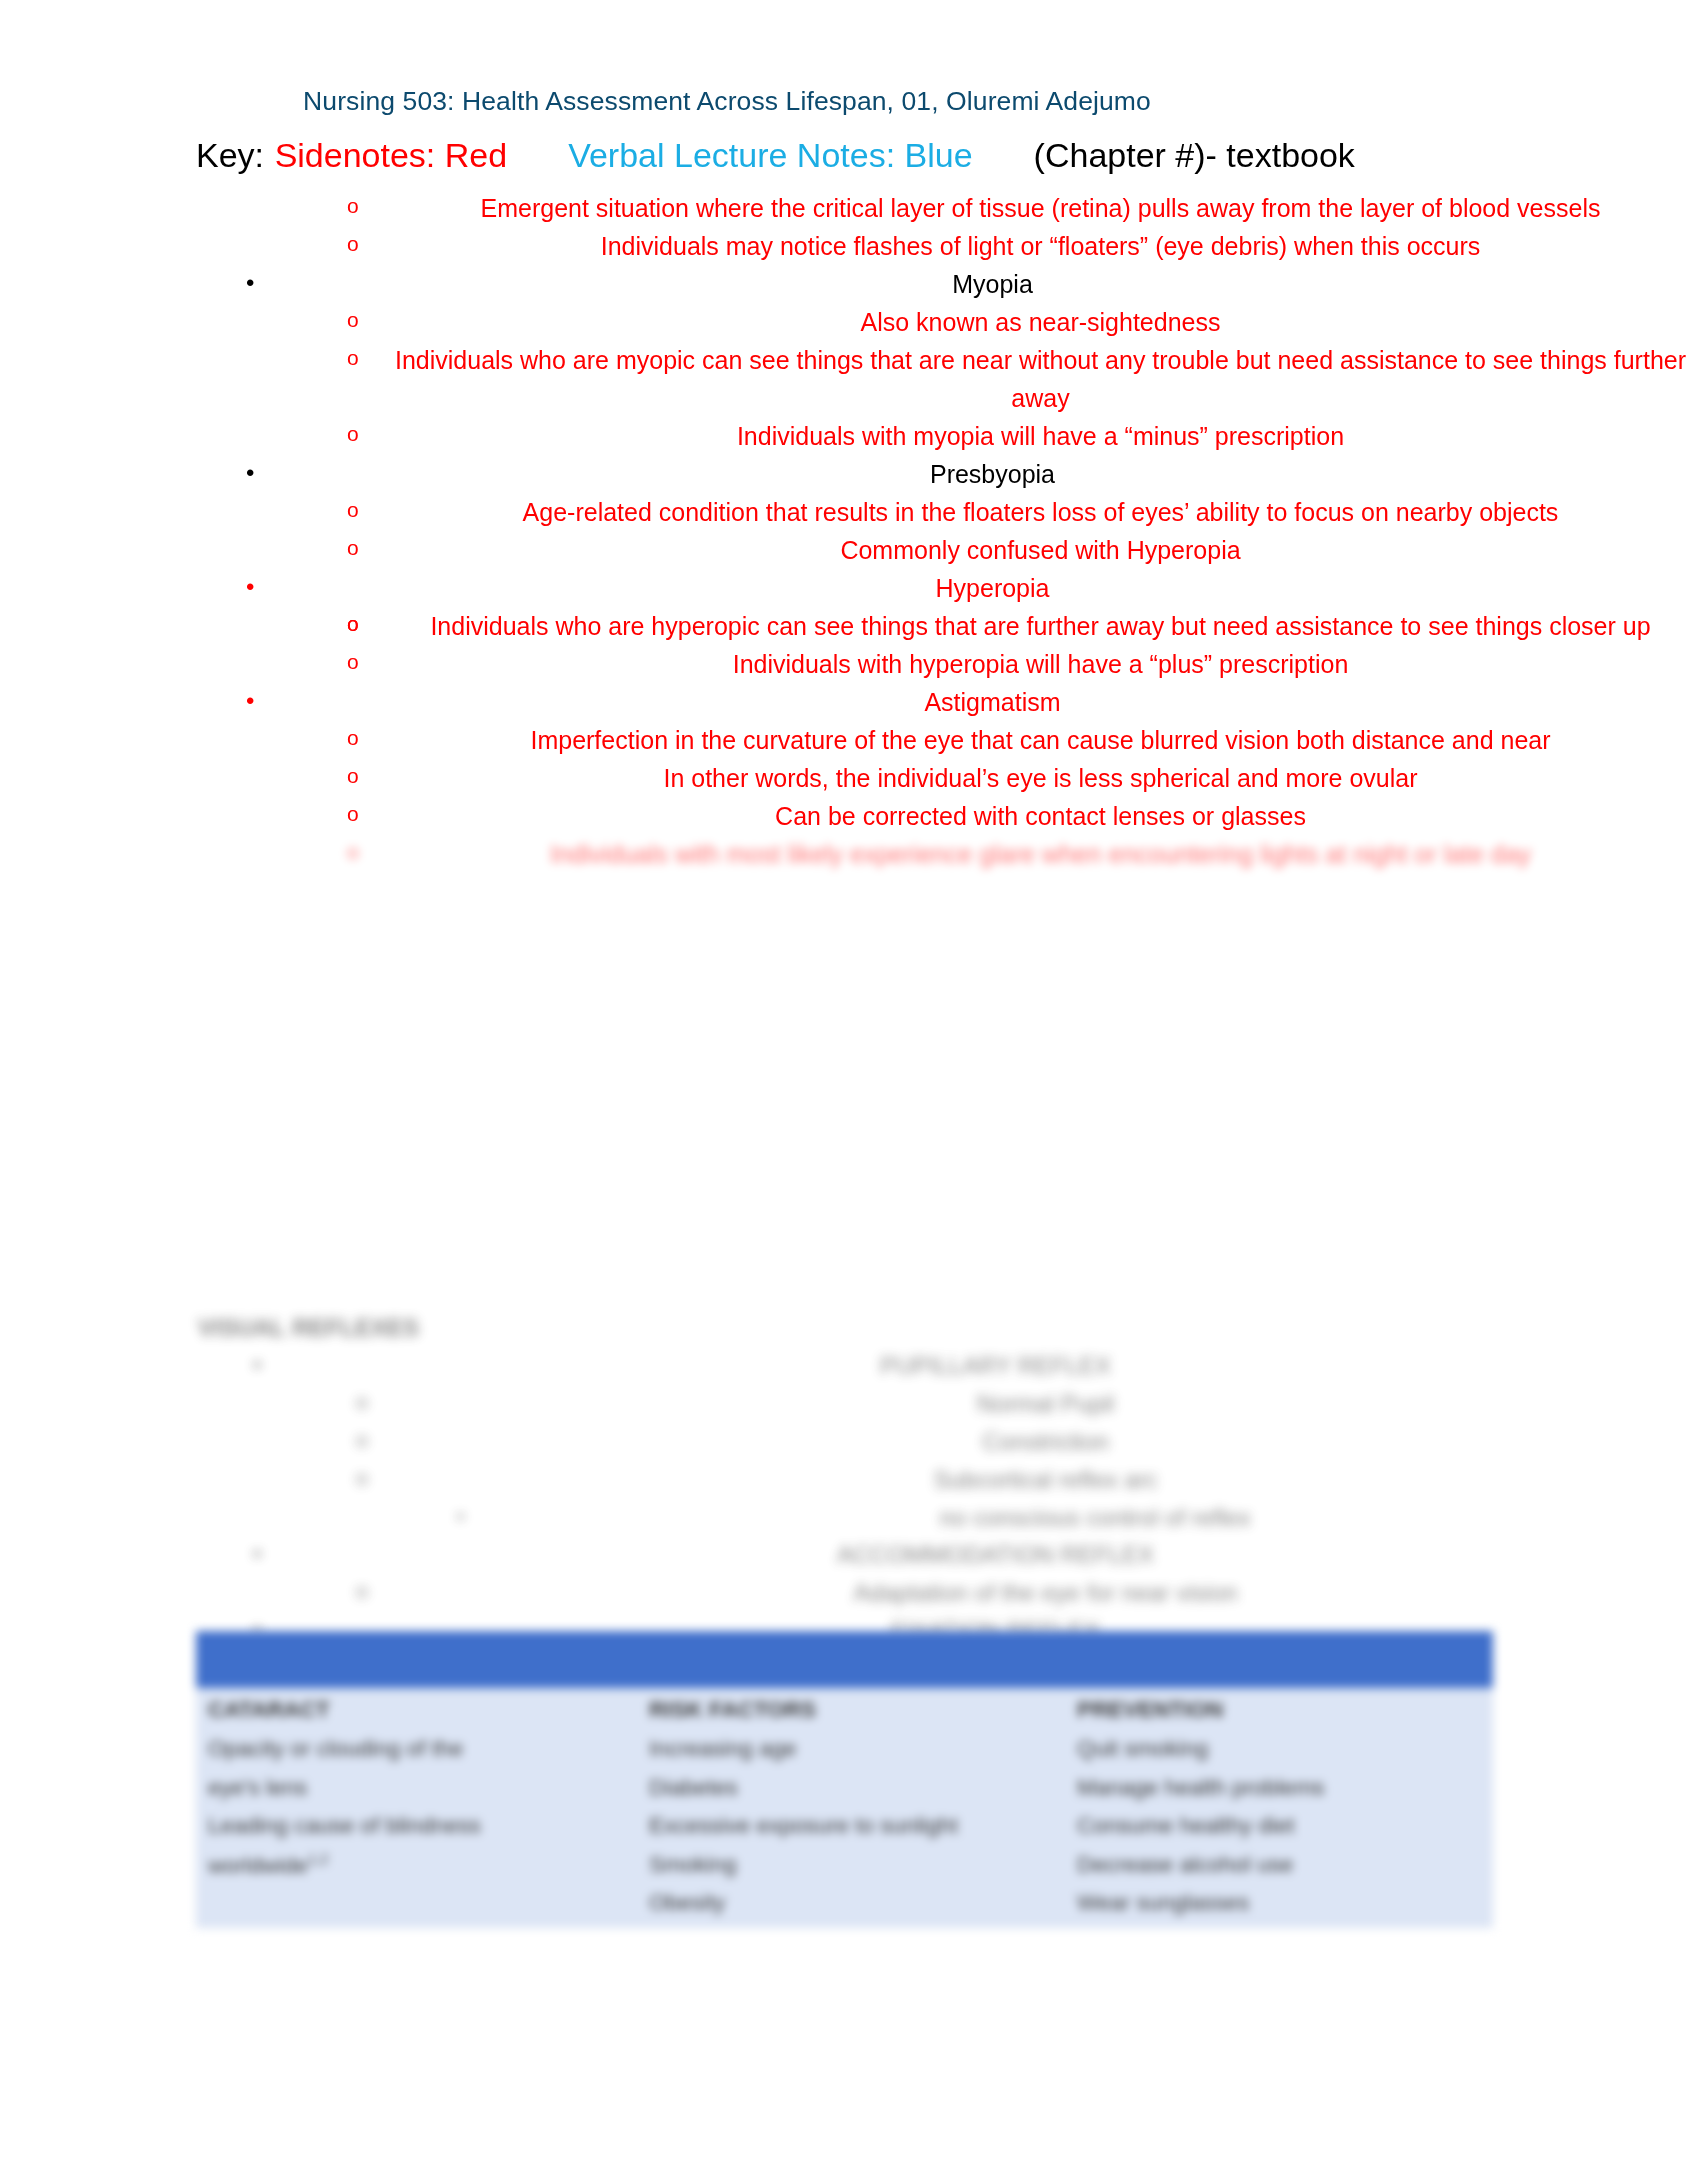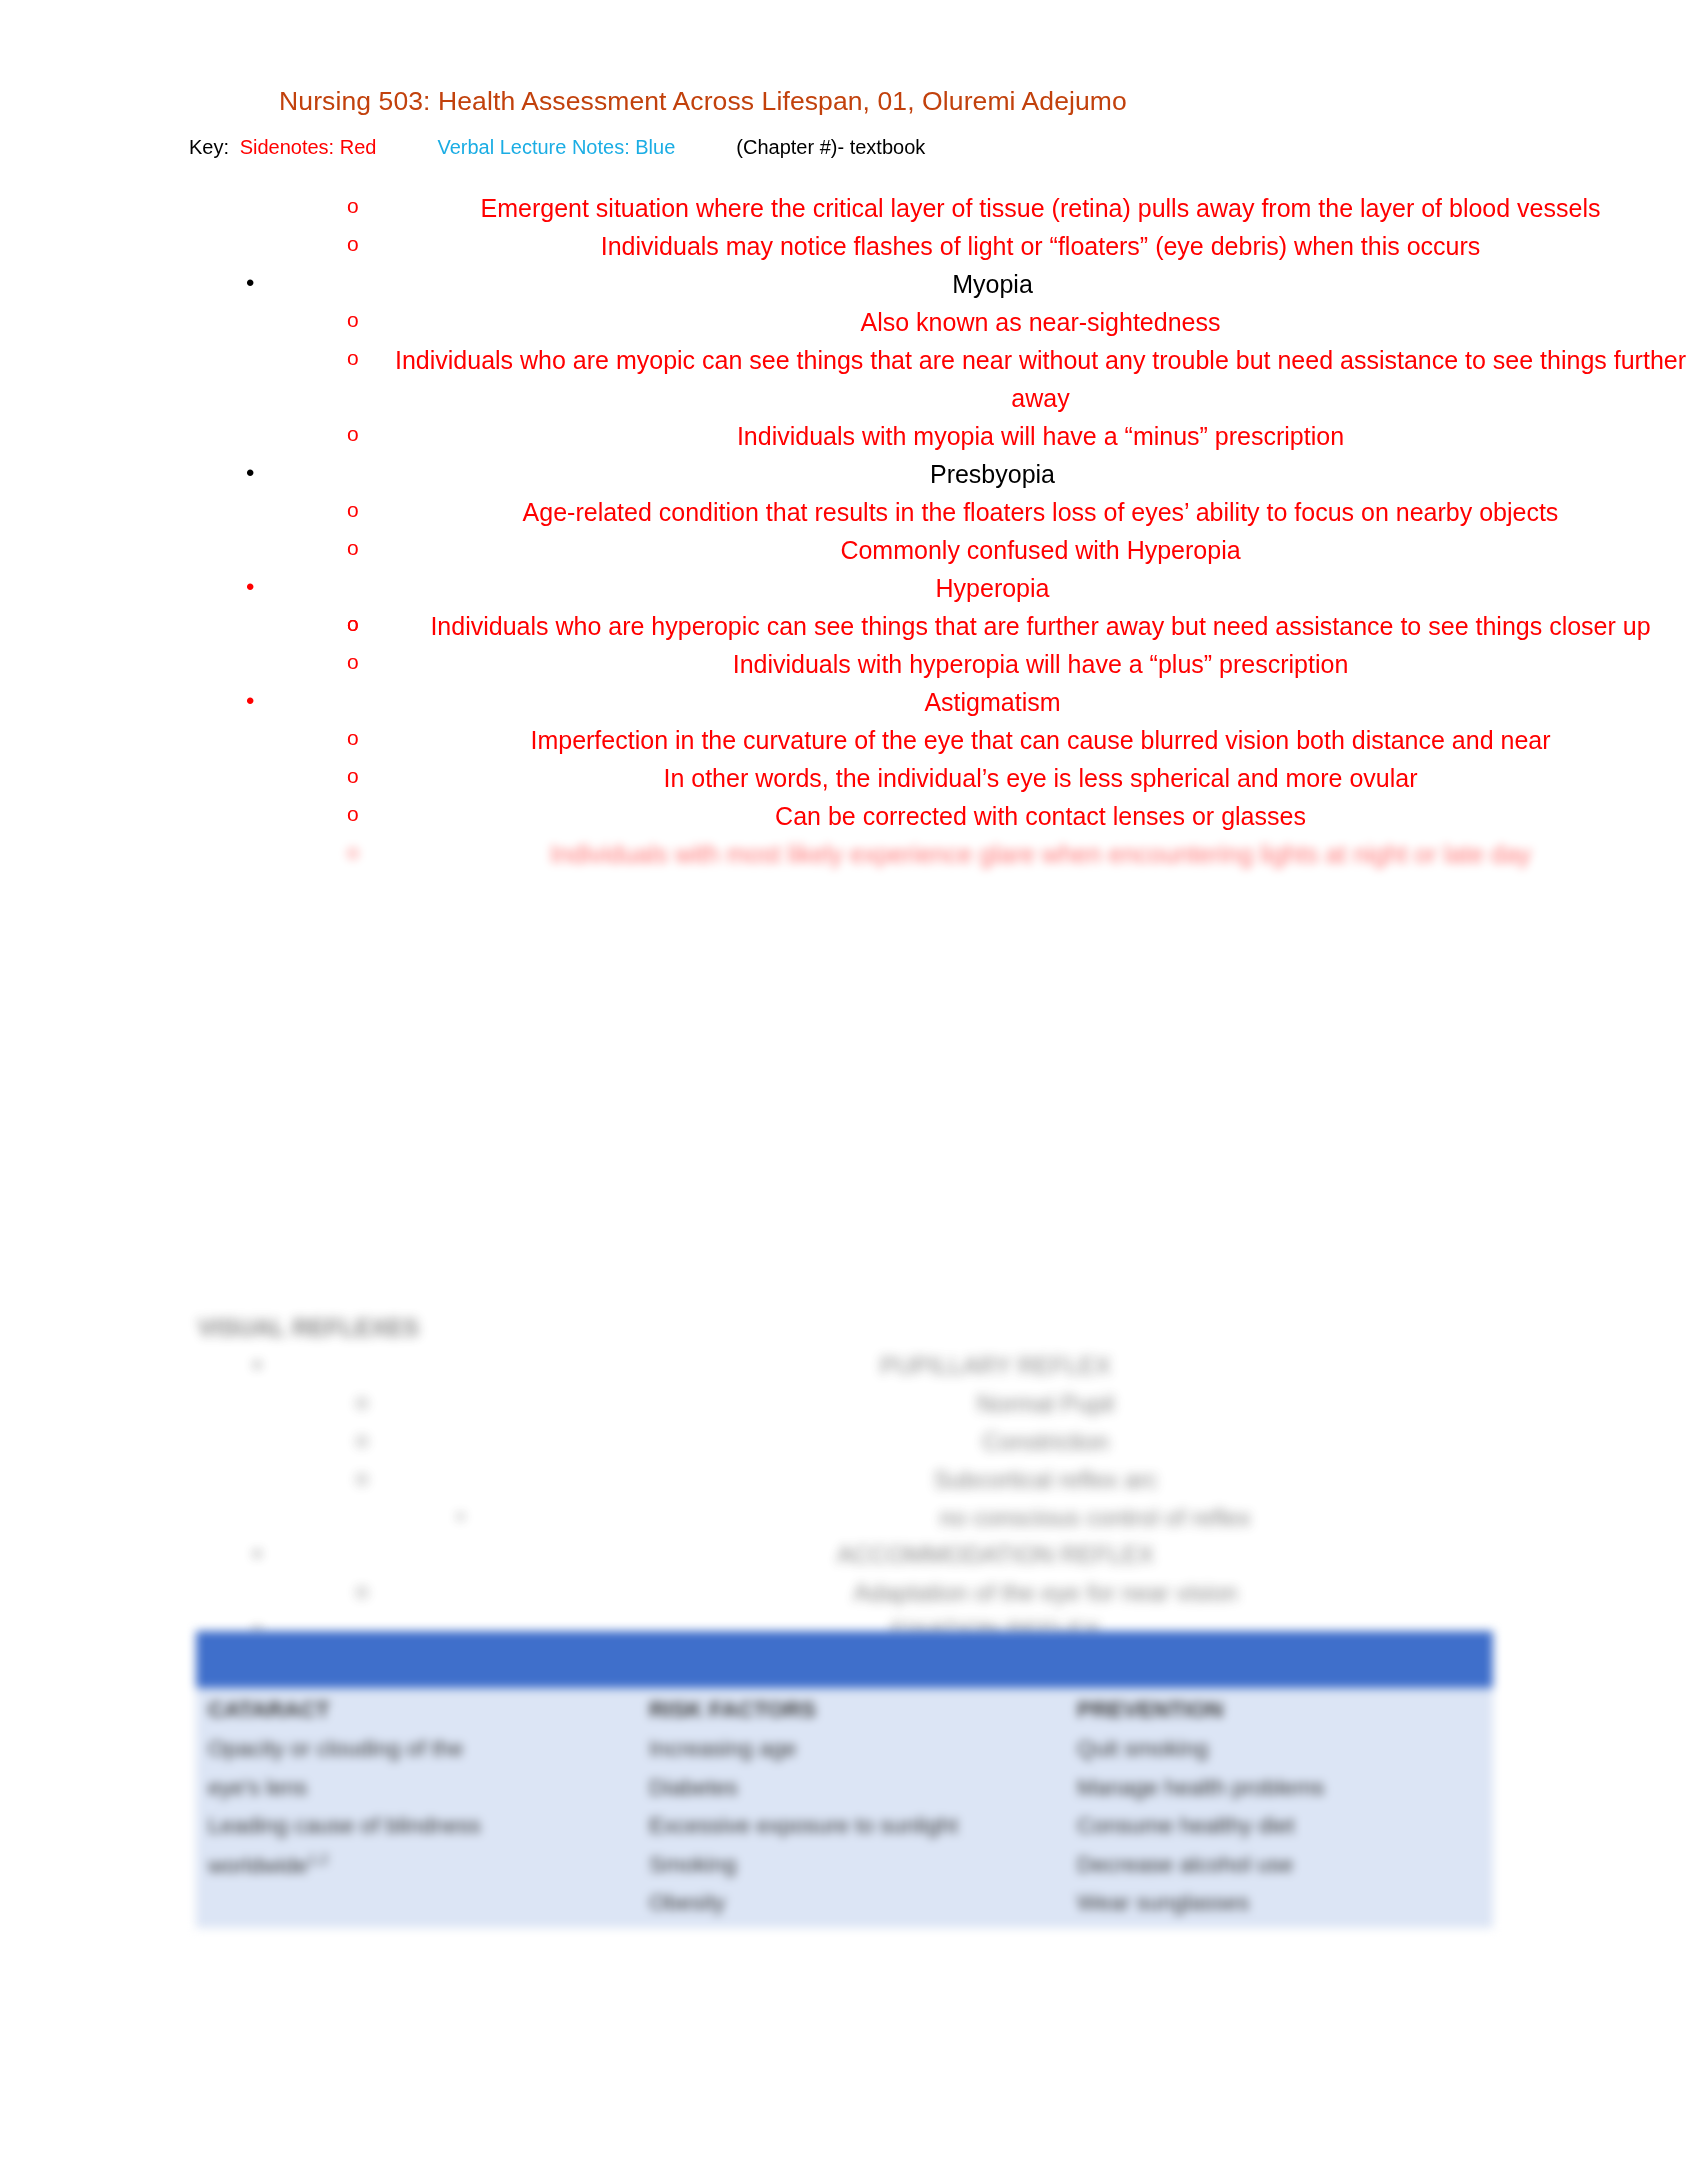--- a/index.html
+++ b/index.html
@@ -24,29 +24,30 @@
 
   
   .doc-header {
     position: absolute;
     top: 86px;
     left: 0;
     width: 1406px;
     text-align: center;
     font-size: 26.5px;
     line-height: 1.15;
-    color: #c2410c;
+    color: #0c4a6e;
     letter-spacing: 0.1px;
+    padding-left: 24px;
   }
 
   .key-line {
     position: absolute;
     top: 136px;
-    left: 189px;
-    font-size: 20px;
+    left: 196px;
+    font-size: 34px;
     line-height: 1.15;
     white-space: nowrap;
   }
   .key-label { color: #000000; }
   .key-red   { color: #FF0000; margin-left: 10.6px; }
   .key-blue  { color: #1BADE4; margin-left: 61px; }
   .key-ch    { color: #000000; margin-left: 61px; }
 
   
   .outline {

